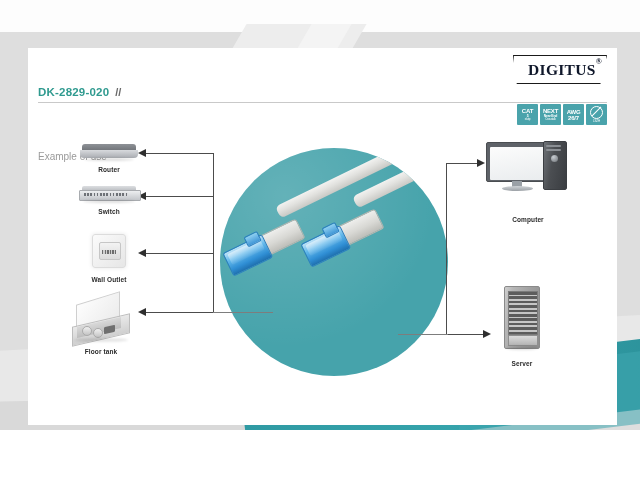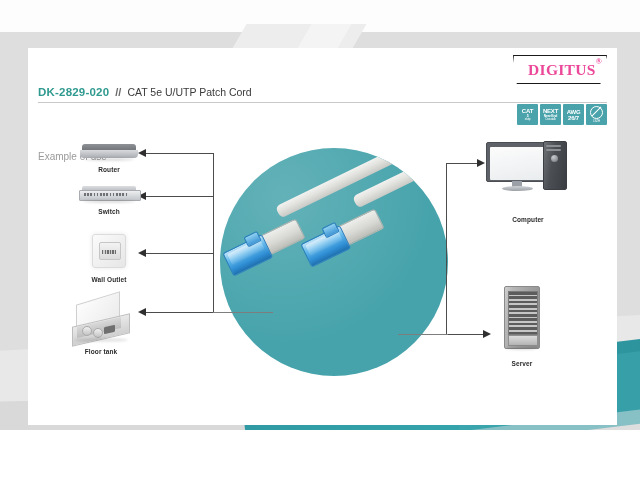--- a/index.html
+++ b/index.html
@@ -41,21 +41,21 @@
   .logo{
     position:absolute;right:10px;top:7px;
     width:92px;height:27px;
     border:1.5px solid #1a1a1a;
     background:#ffffff;
     clip-path:polygon(0 0,100% 0,93% 100%,4% 100%);
     display:flex;align-items:center;justify-content:center;
   }
   .logo-text{
     font-family:"Liberation Serif", serif;
-    font-weight:bold;font-size:15.5px;letter-spacing:.3px;color:#ec4899;
+    font-weight:bold;font-size:15.5px;letter-spacing:.3px;color:#0f172a;
     position:relative;line-height:1;padding-right:2px;margin-left:12px;
   }
   .logo-text sup{font-size:8px;position:relative;top:-5px;left:0px;}
 
   .prodline{
     position:absolute;left:10px;top:38px;width:569px;
     border-bottom:1px solid #c9c9c9;padding-bottom:4px;
     display:flex;align-items:baseline;gap:6px;white-space:nowrap;
   }
   .prod-code{color:#2f9a8f;font-weight:bold;font-size:11.5px;letter-spacing:.2px;}
@@ -308,21 +308,20 @@
 
   <div class="card">
 
     <div class="logo">
       <span class="logo-text"><span>DIGITUS</span><sup>®</sup></span>
     </div>
 
     <div class="prodline">
       <span class="prod-code">DK-2829-020</span>
       <span class="prod-slash">//</span>
-      <span class="prod-name">CAT 5e U/UTP Patch Cord</span>
     </div>
 
     <div class="badges">
       <div class="badge">
         <span class="b1">CAT</span>
         <span class="b2">5</span>
         <span class="b3">e/utp</span>
       </div>
       <div class="badge">
         <span class="b1">NEXT</span>

